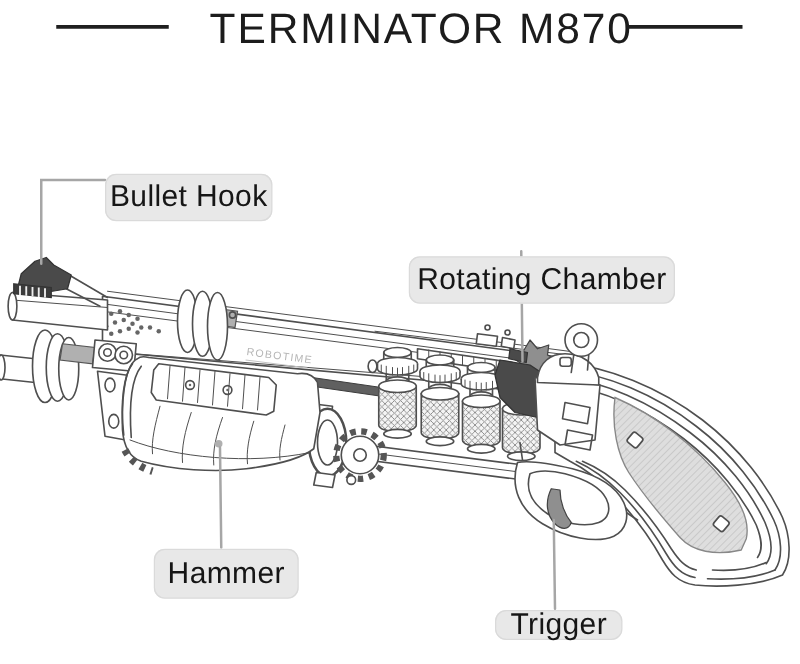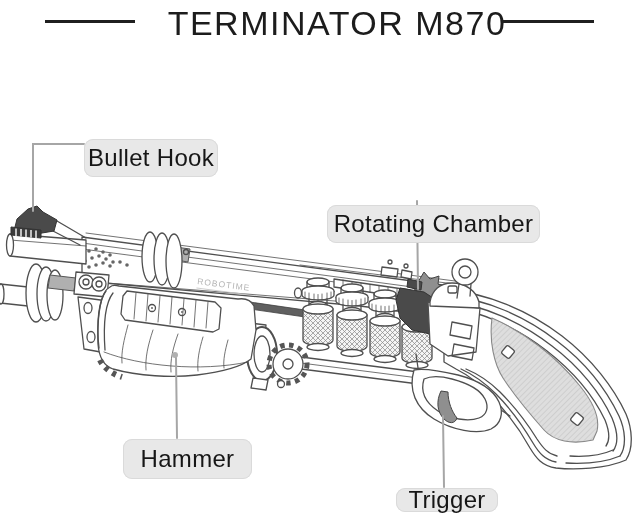--- a/index.html
+++ b/index.html
@@ -13,21 +13,21 @@
   .title{position:absolute;left:17px;top:4px;width:640px;text-align:center;
          font-size:34px;letter-spacing:1.5px;color:var(--title-text);font-weight:400;}
   .title-line{position:absolute;top:20px;height:3px;background:#1f1f1f;}
   .title-line.left{left:45px;width:90px;}
   .title-line.right{left:502px;width:92px;}
   .plabel{position:absolute;background:var(--label-bg);border-radius:9px;
           color:var(--label-text);font-size:24px;display:flex;align-items:center;
           justify-content:center;letter-spacing:0.3px;box-shadow:0 0 0 1px #dadada inset;}
   #lbl-bullet-hook{left:84px;top:139px;width:134px;height:38px;}
   #lbl-rotating-chamber{left:327px;top:163px;width:213px;height:38px;margin-top:42px;}
-  #lbl-hammer{left:123px;top:439px;width:129px;height:40px;}
+  #lbl-hammer{left:123px;top:439px;width:116px;height:40px;}
   #lbl-trigger{left:396px;top:488px;width:102px;height:24px;}
   svg{position:absolute;left:0;top:0;}
   .ln{stroke:var(--line);fill:none;stroke-width:1.3;stroke-linecap:round;stroke-linejoin:round;}
   .thin{stroke:var(--line);fill:none;stroke-width:0.8;stroke-linecap:round;}
   .lnf{stroke:var(--line);fill:#ffffff;stroke-width:1.3;stroke-linejoin:round;}
   .dk{fill:var(--dark-part);stroke:#333;stroke-width:1;stroke-linejoin:round;}
   .md{fill:#8f8f8f;stroke:#444;stroke-width:1;stroke-linejoin:round;}
   .gq{fill:#b0b0b0;stroke:#555;stroke-width:1;}
   .leader{stroke:var(--leader);stroke-width:2;fill:none;stroke-linecap:round;}
   .dot{fill:#666;stroke:none;}

